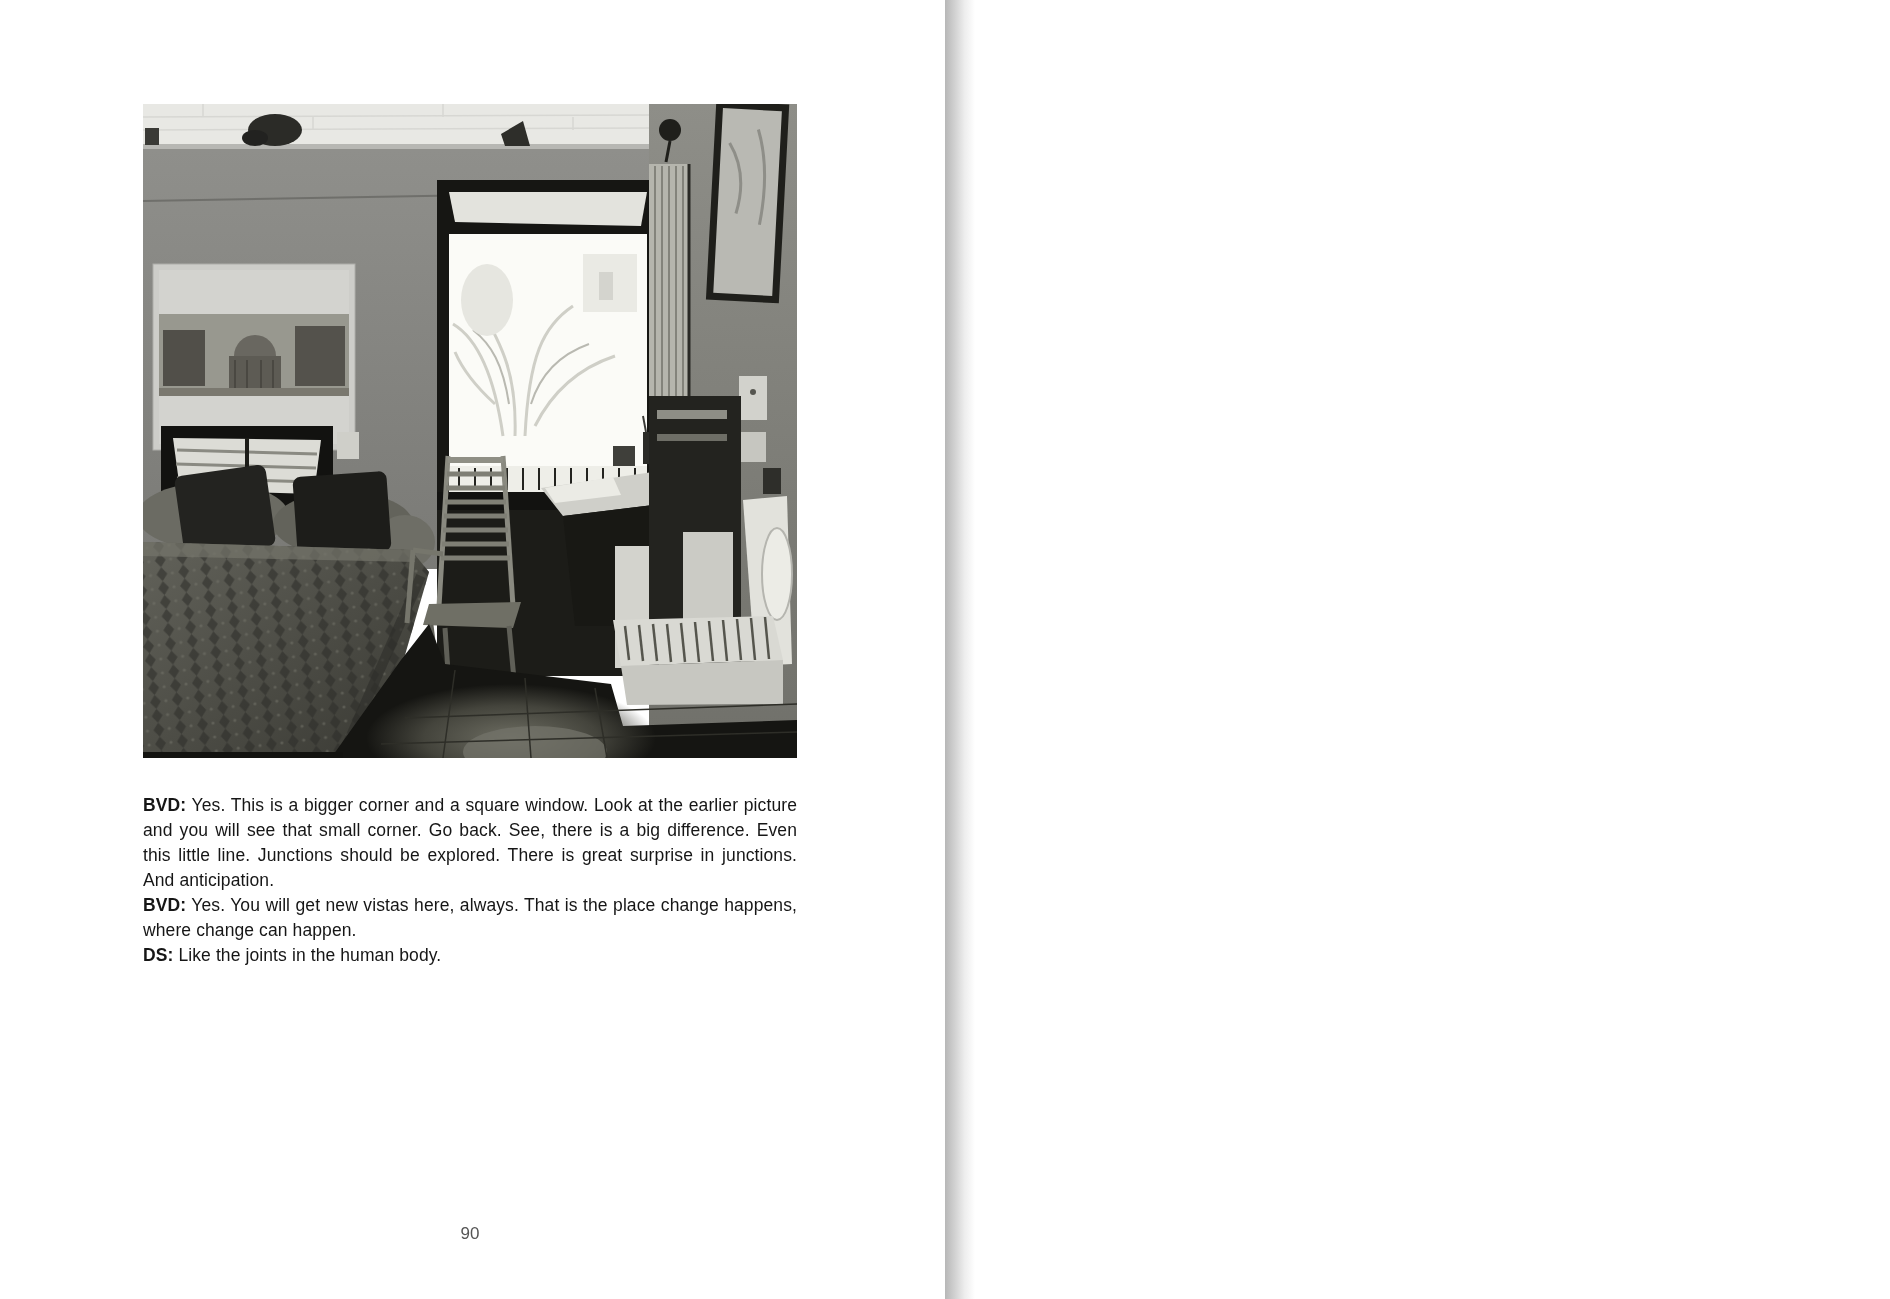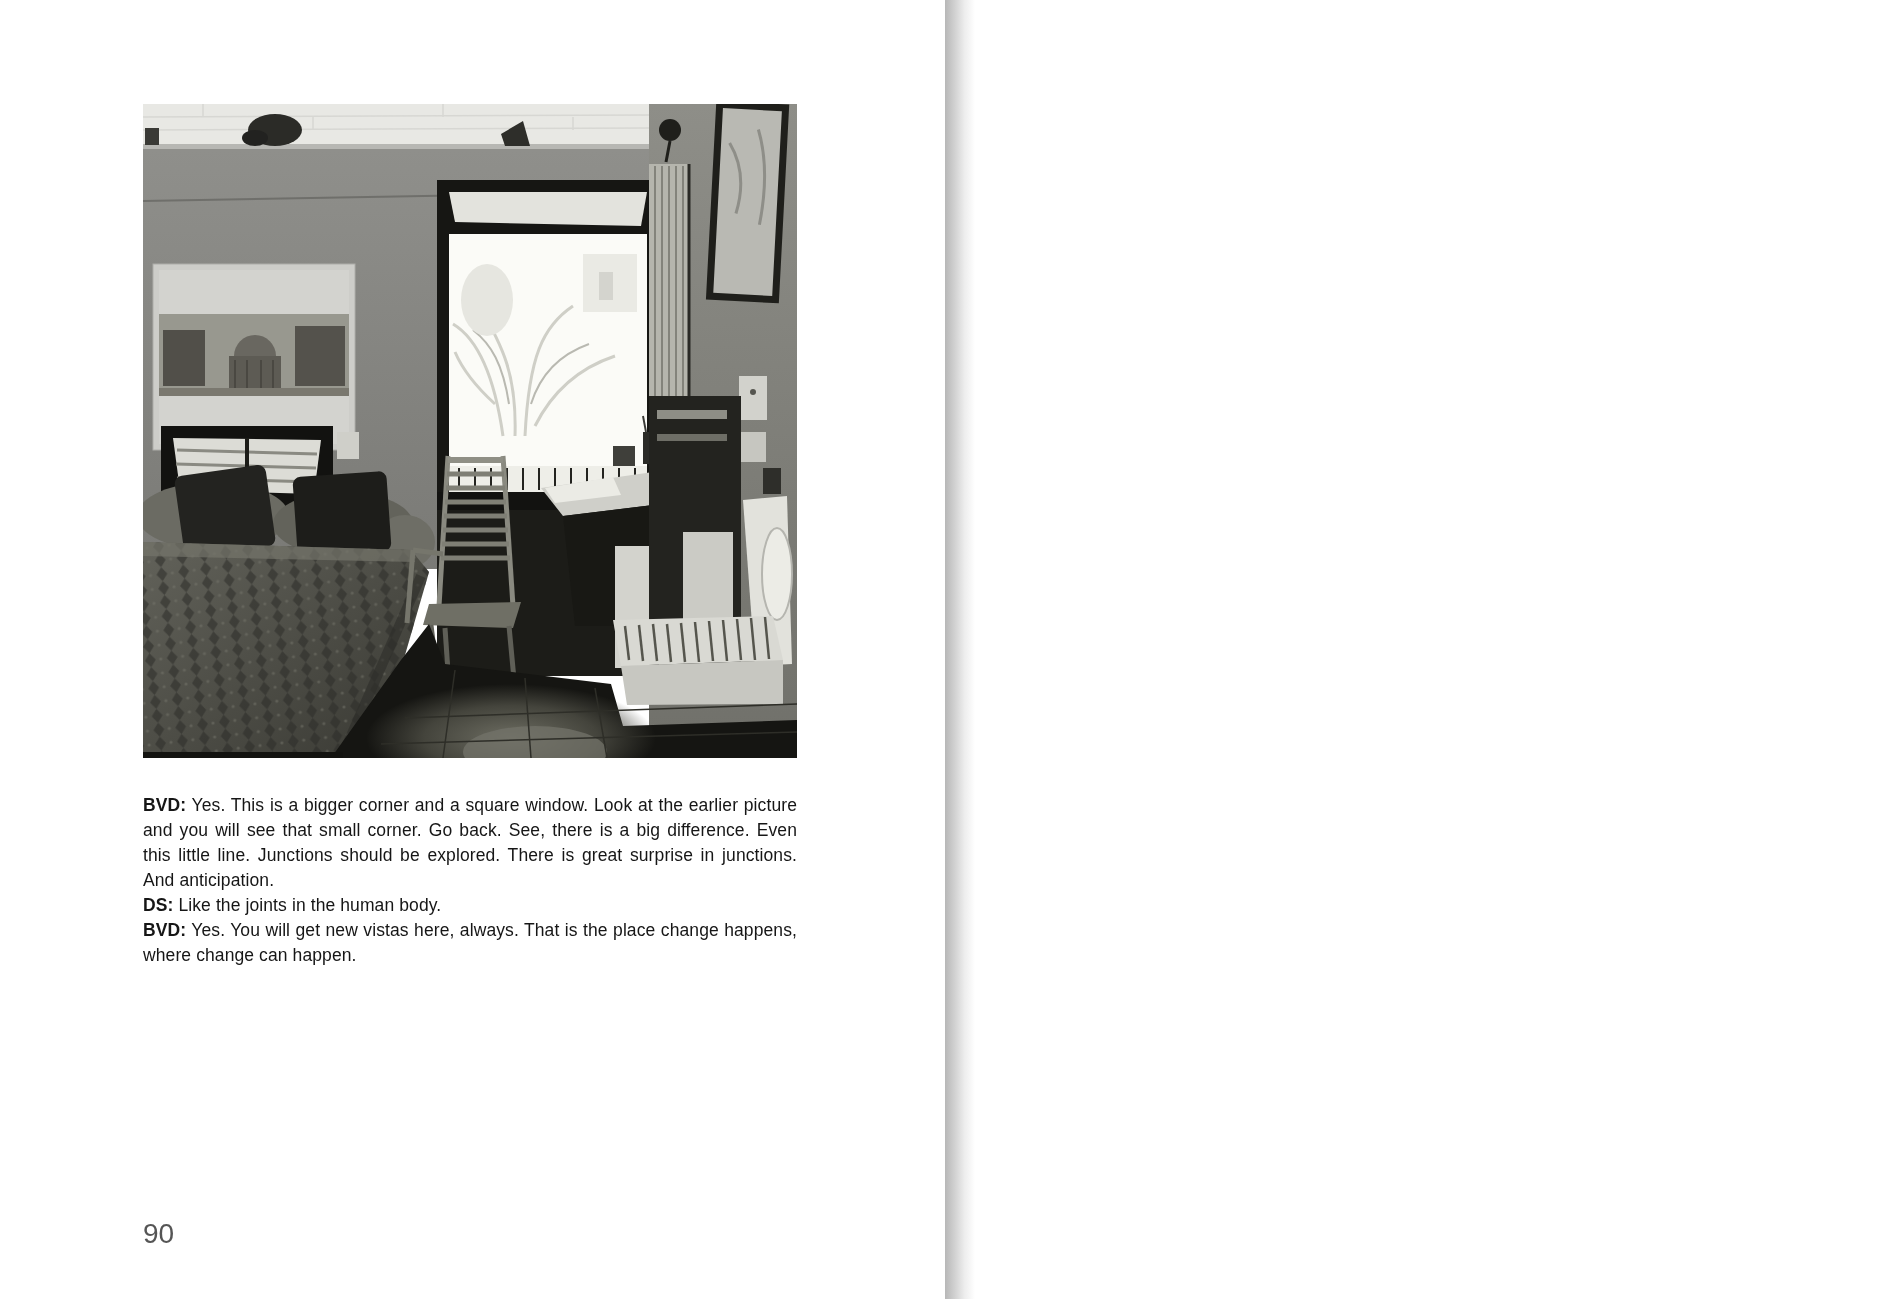--- a/index.html
+++ b/index.html
@@ -21,22 +21,22 @@
   figure.photo svg{display:block;width:100%;height:100%;}
   .photo--left{left:143px;top:104px;width:654px;height:654px;}
   .caption{
     position:absolute;top:793px;
     font-size:17.5px;line-height:25px;letter-spacing:.1px;
   }
   .caption p{margin:0;}
   .caption--left{left:143px;width:654px;text-align:justify;}
   .caption strong{font-weight:700;}
   .pagenum{
-    position:absolute;top:1224px;font-size:28px;line-height:20px;
-    color:#555555;text-align:left;
+    position:absolute;top:1224px;font-size:17px;line-height:20px;
+    color:#555555;text-align:center;
   }
   .pagenum--left{left:143px;width:654px;}
 </style>
 </head>
 <body>
 
 <div class="spread">
 
   <section class="page page--left">
 
@@ -279,22 +279,22 @@
             <line x1="452" y1="584" x2="464" y2="654"></line>
               <line x1="262" y1="614" x2="654" y2="600"></line>
             <line x1="238" y1="640" x2="654" y2="628"></line>
           </g>
         </g>
       </svg>
     </figure>
 
     <div class="caption caption--left">
       <p><strong>BVD:</strong> <span>Yes. This is a bigger corner and a square window. Look at the earlier picture and you will see that small corner. Go back. See, there is a big difference. Even this little line. Junctions should be explored. There is great surprise in junctions. And anticipation.</span></p>
+      <p><strong>BVD:</strong> <span>Yes. You will get new vistas here, always. That is the place change happens, where change can happen.</span></p>
       <p><strong>DS:</strong> <span>Like the joints in the human body.</span></p>
-      <p><strong>BVD:</strong> <span>Yes. You will get new vistas here, always. That is the place change happens, where change can happen.</span></p>
     </div>
 
     <div class="pagenum pagenum--left">90</div>
   </section>
 
   <div class="spine"></div>
 
   <section class="page page--right">
 
     

